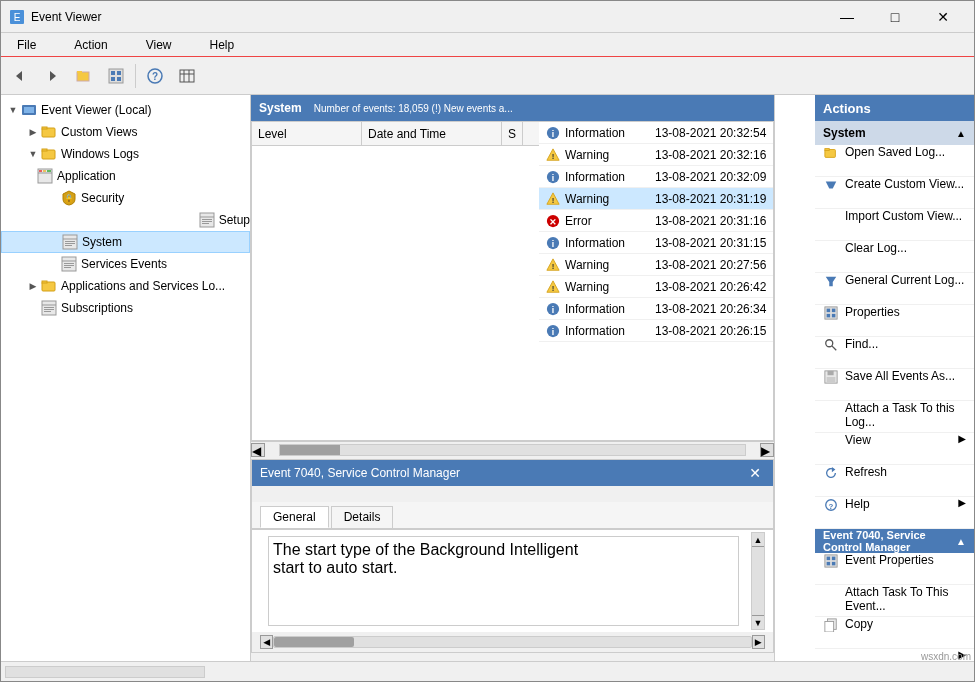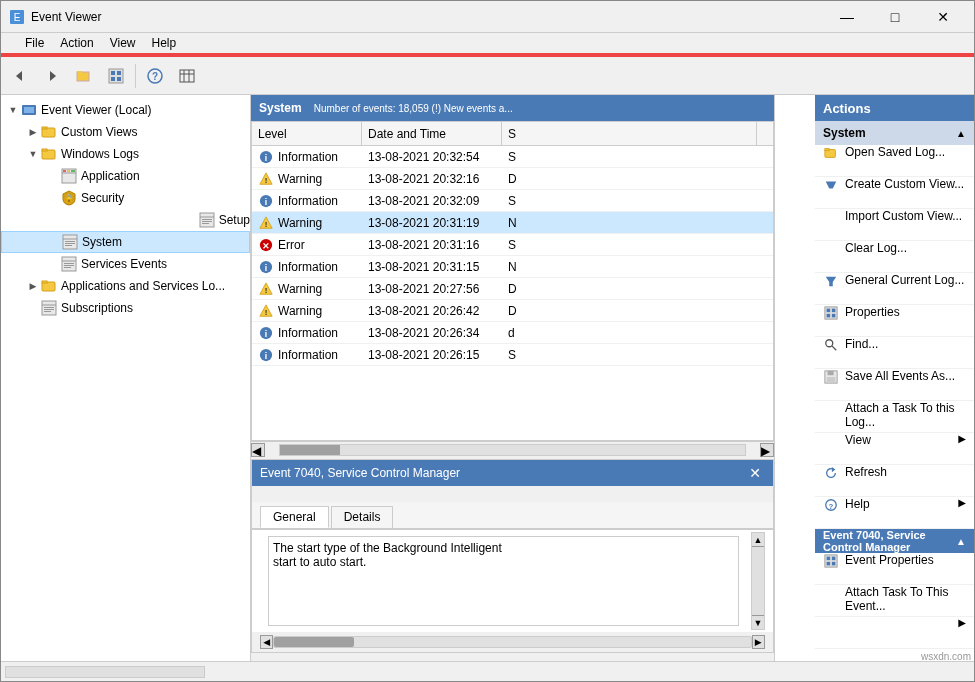--- a/index.html
+++ b/index.html
@@ -57,24 +57,25 @@
       align-items: center;
       justify-content: center;
       color: #000;
     }
 
     
     .menubar {
       height: 24px;
       display: flex;
       align-items: center;
-      padding: 0 16px;
+      padding: 0 8px;
       background: #f0f0f0;
-      border-bottom: 4px solid #ef4444;
-      flex-shrink: 0;
+      border-bottom: 1px solid #ef4444;
+      flex-shrink: 0;
+      gap: 22px;
     }
     .menu-item {
       padding: 2px 8px;
       cursor: pointer;
       font-size: 12px;
     }
 
     
     .toolbar {
       height: 38px;
@@ -184,21 +185,20 @@
     .event-list-info {
       font-size: 10px;
     }
 
     
     .event-table-container {
       flex: 1;
       background: white;
       overflow: hidden;
       display: flex;
-      flex-direction: column;
       border: 1px solid #ccc;
       margin: 0;
       max-height: 320px;
     }
     .event-table-header {
       display: grid;
       grid-template-columns: 110px 140px 1fr 16px;
       background: #f5f5f5;
       border-bottom: 1px solid #ccc;
       height: 24px;
@@ -300,21 +300,21 @@
       z-index: 1;
       position: relative;
     }
     .detail-content {
       background: white;
       margin: 4px 8px;
       border: 1px solid #ccc;
       height: 90px;
       overflow-y: auto;
       padding: 4px;
-      font-size: 12px;
+      font-size: 16px;
     }
     .detail-scrollbar-area {
       height: 20px;
       background: #f0f0f0;
       display: flex;
       align-items: center;
       padding: 0 8px;
     }
     .detail-hscroll {
       width: 100%;
@@ -536,21 +536,21 @@
           <span class="tree-expand">▼</span>
           <span class="tree-icon">
             <svg width="16" height="16" viewBox="0 0 16 16">
               <rect x="1" y="4" width="13" height="9" fill="#f5c842" stroke="#d4a017" stroke-width="1" rx="1"></rect>
               <rect x="1" y="3" width="5" height="2" fill="#f5c842" stroke="#d4a017" stroke-width="1"></rect>
             </svg>
           </span>
           <span class="tree-label">Windows Logs</span>
         </div>
 
-        <div class="tree-item" style="padding-left: 44px;">
+        <div class="tree-item" style="padding-left: 20px;">
           <span class="tree-expand" style="width:16px;"></span>
           <span class="tree-icon">
             <svg width="16" height="16" viewBox="0 0 16 16">
               <rect x="1" y="1" width="14" height="14" fill="#e8e8e8" stroke="#999" stroke-width="1"></rect>
               <line x1="1" y1="5" x2="15" y2="5" stroke="#999"></line>
               <rect x="2" y="2" width="3" height="2" fill="#e86060"></rect>
               <rect x="6" y="2" width="3" height="2" fill="#e8c060"></rect>
               <rect x="10" y="2" width="4" height="2" fill="#60b860"></rect>
             </svg>
           </span>
@@ -952,20 +952,29 @@
           </svg>
         </span>
         <span>Event Properties</span>
       </div>
 
       <div class="action-item">
         <span class="action-icon"></span>
         <span>Attach Task To This Event...</span>
       </div>
 
+      <div class="action-item">
+        <span class="action-icon">
+          <svg width="14" height="14" viewBox="0 0 16 16">
+            <rect x="4" y="1" width="10" height="12" fill="#e8e8e8" stroke="#999" stroke-width="1"></rect>
+            <rect x="1" y="4" width="10" height="12" fill="#fff" stroke="#999" stroke-width="1"></rect>
+          </svg>
+        </span>
+        <span>Copy</span>
+      </div>
 
       <div class="action-item" style="justify-content:flex-end;">
         <span class="action-arrow">▶</span>
       </div>
 
     </div>
 
   </div>
 
   <div class="statusbar">

